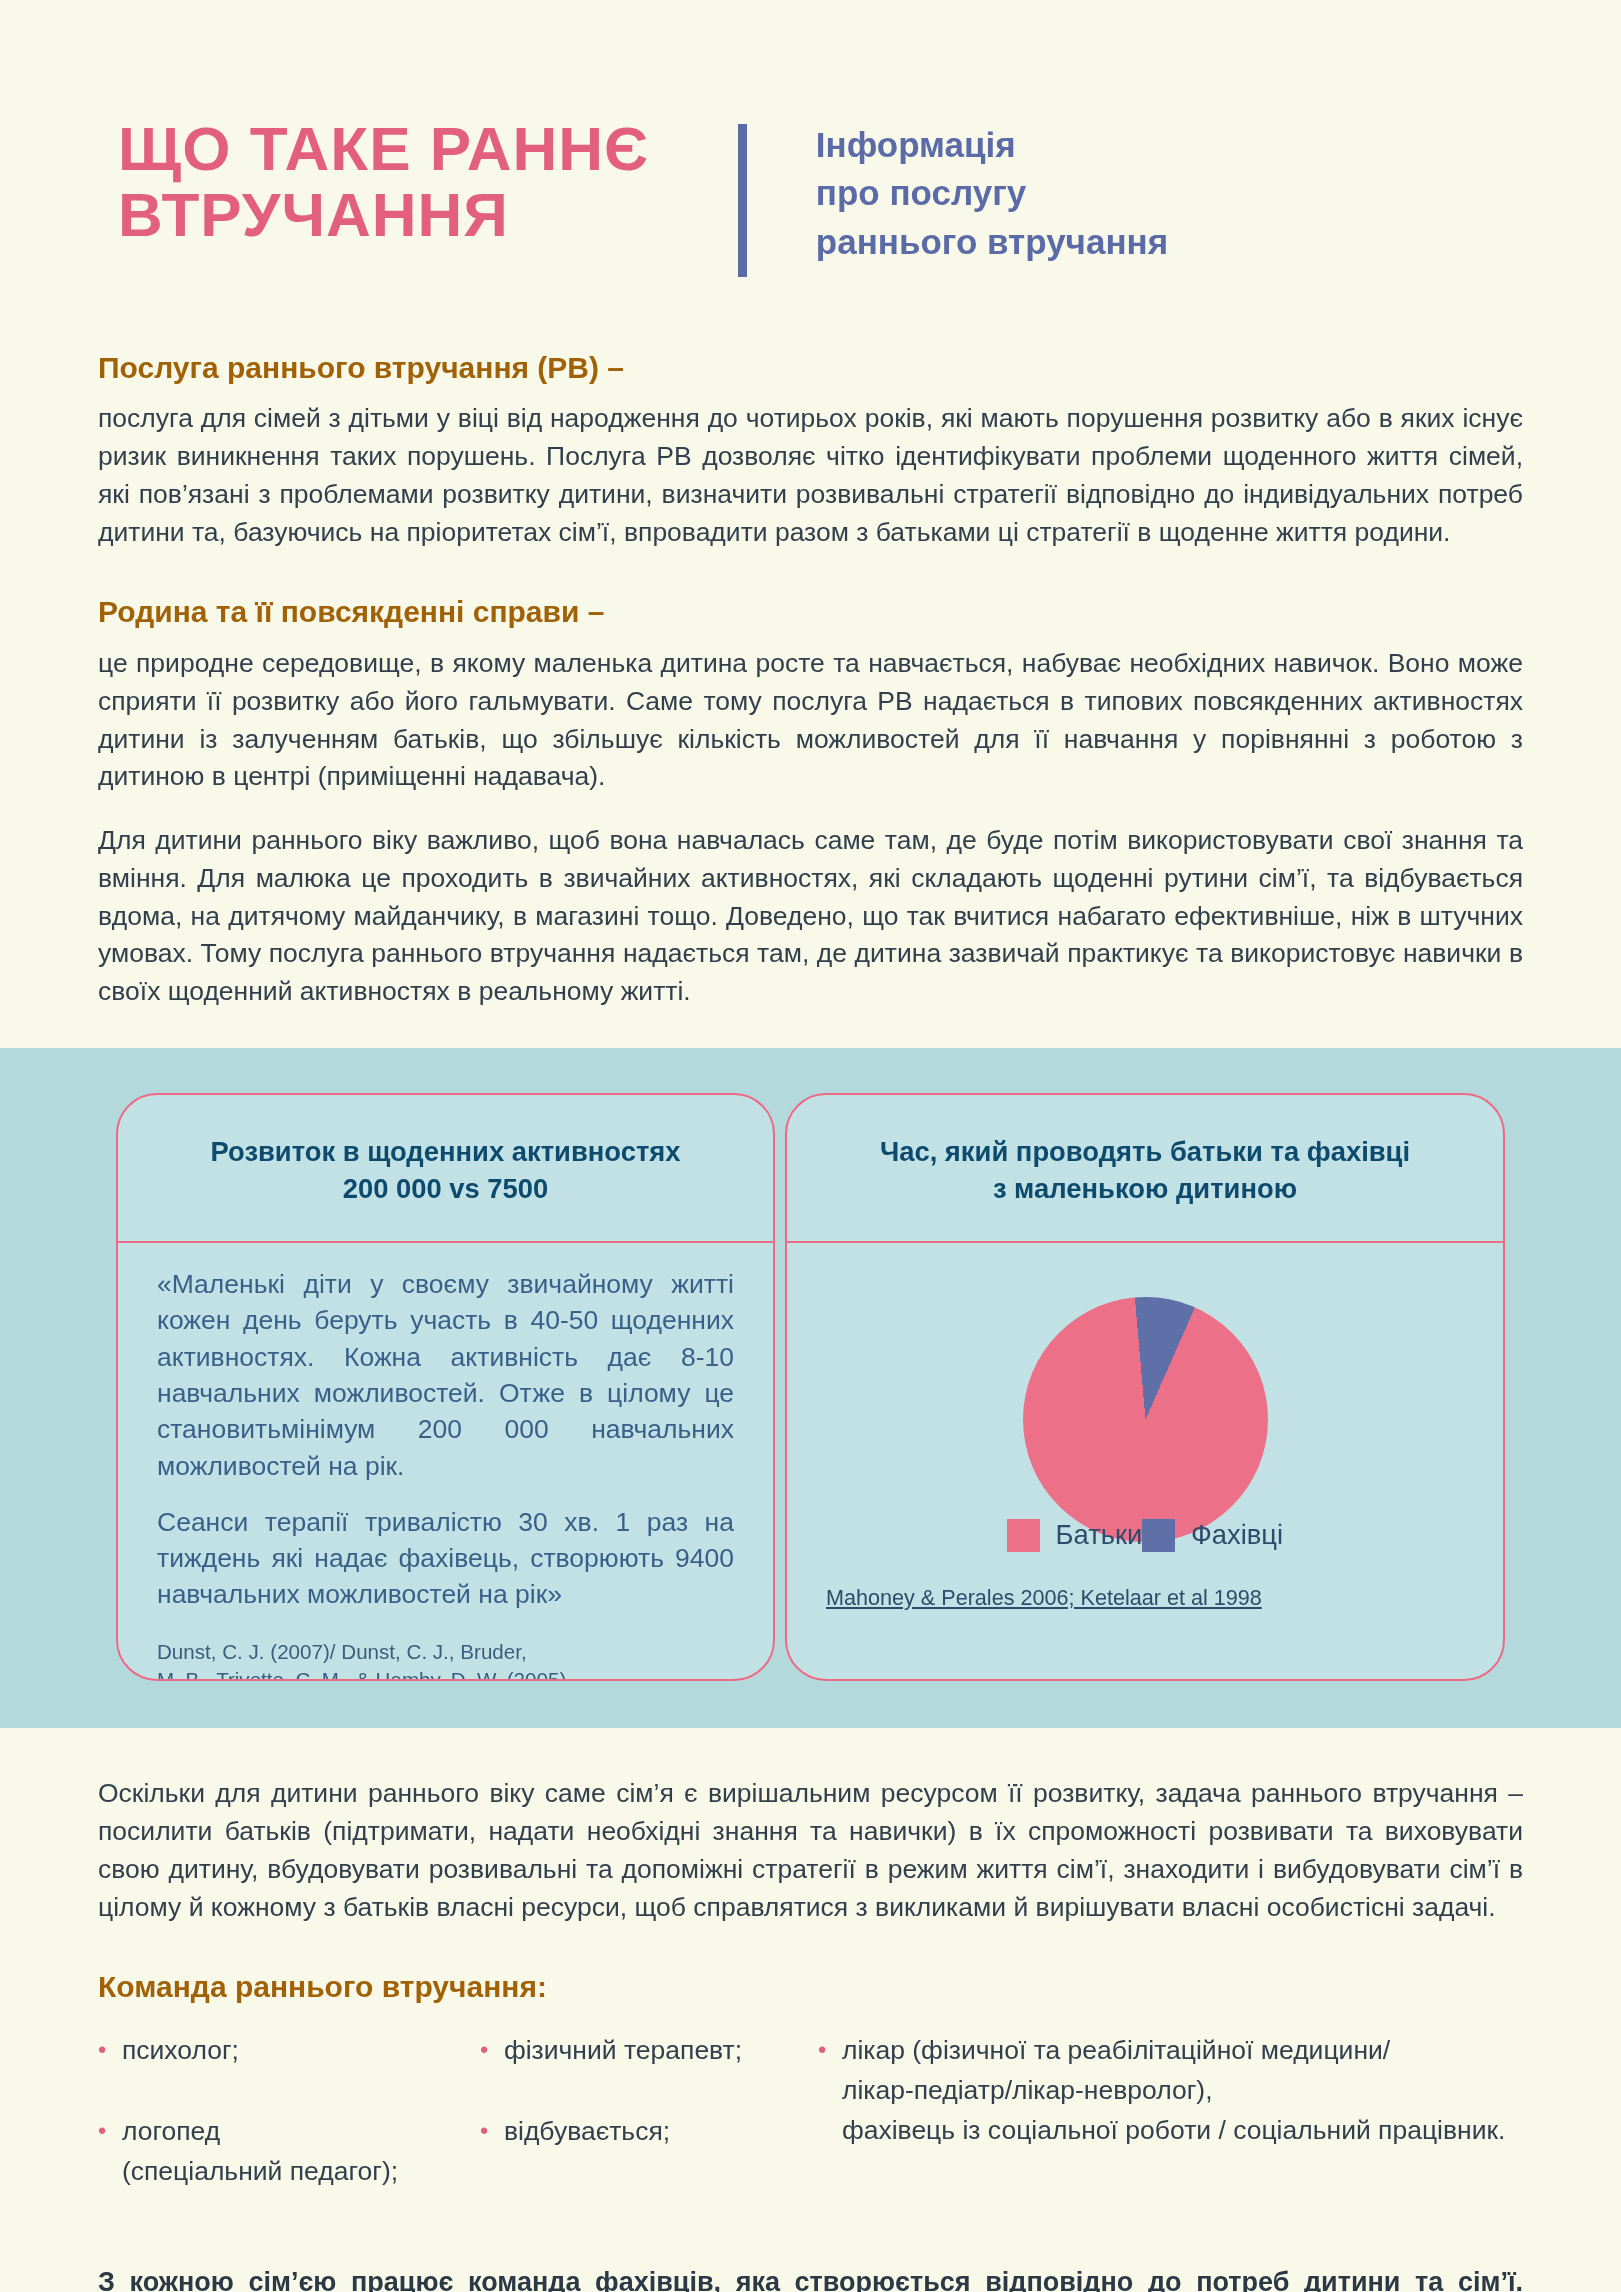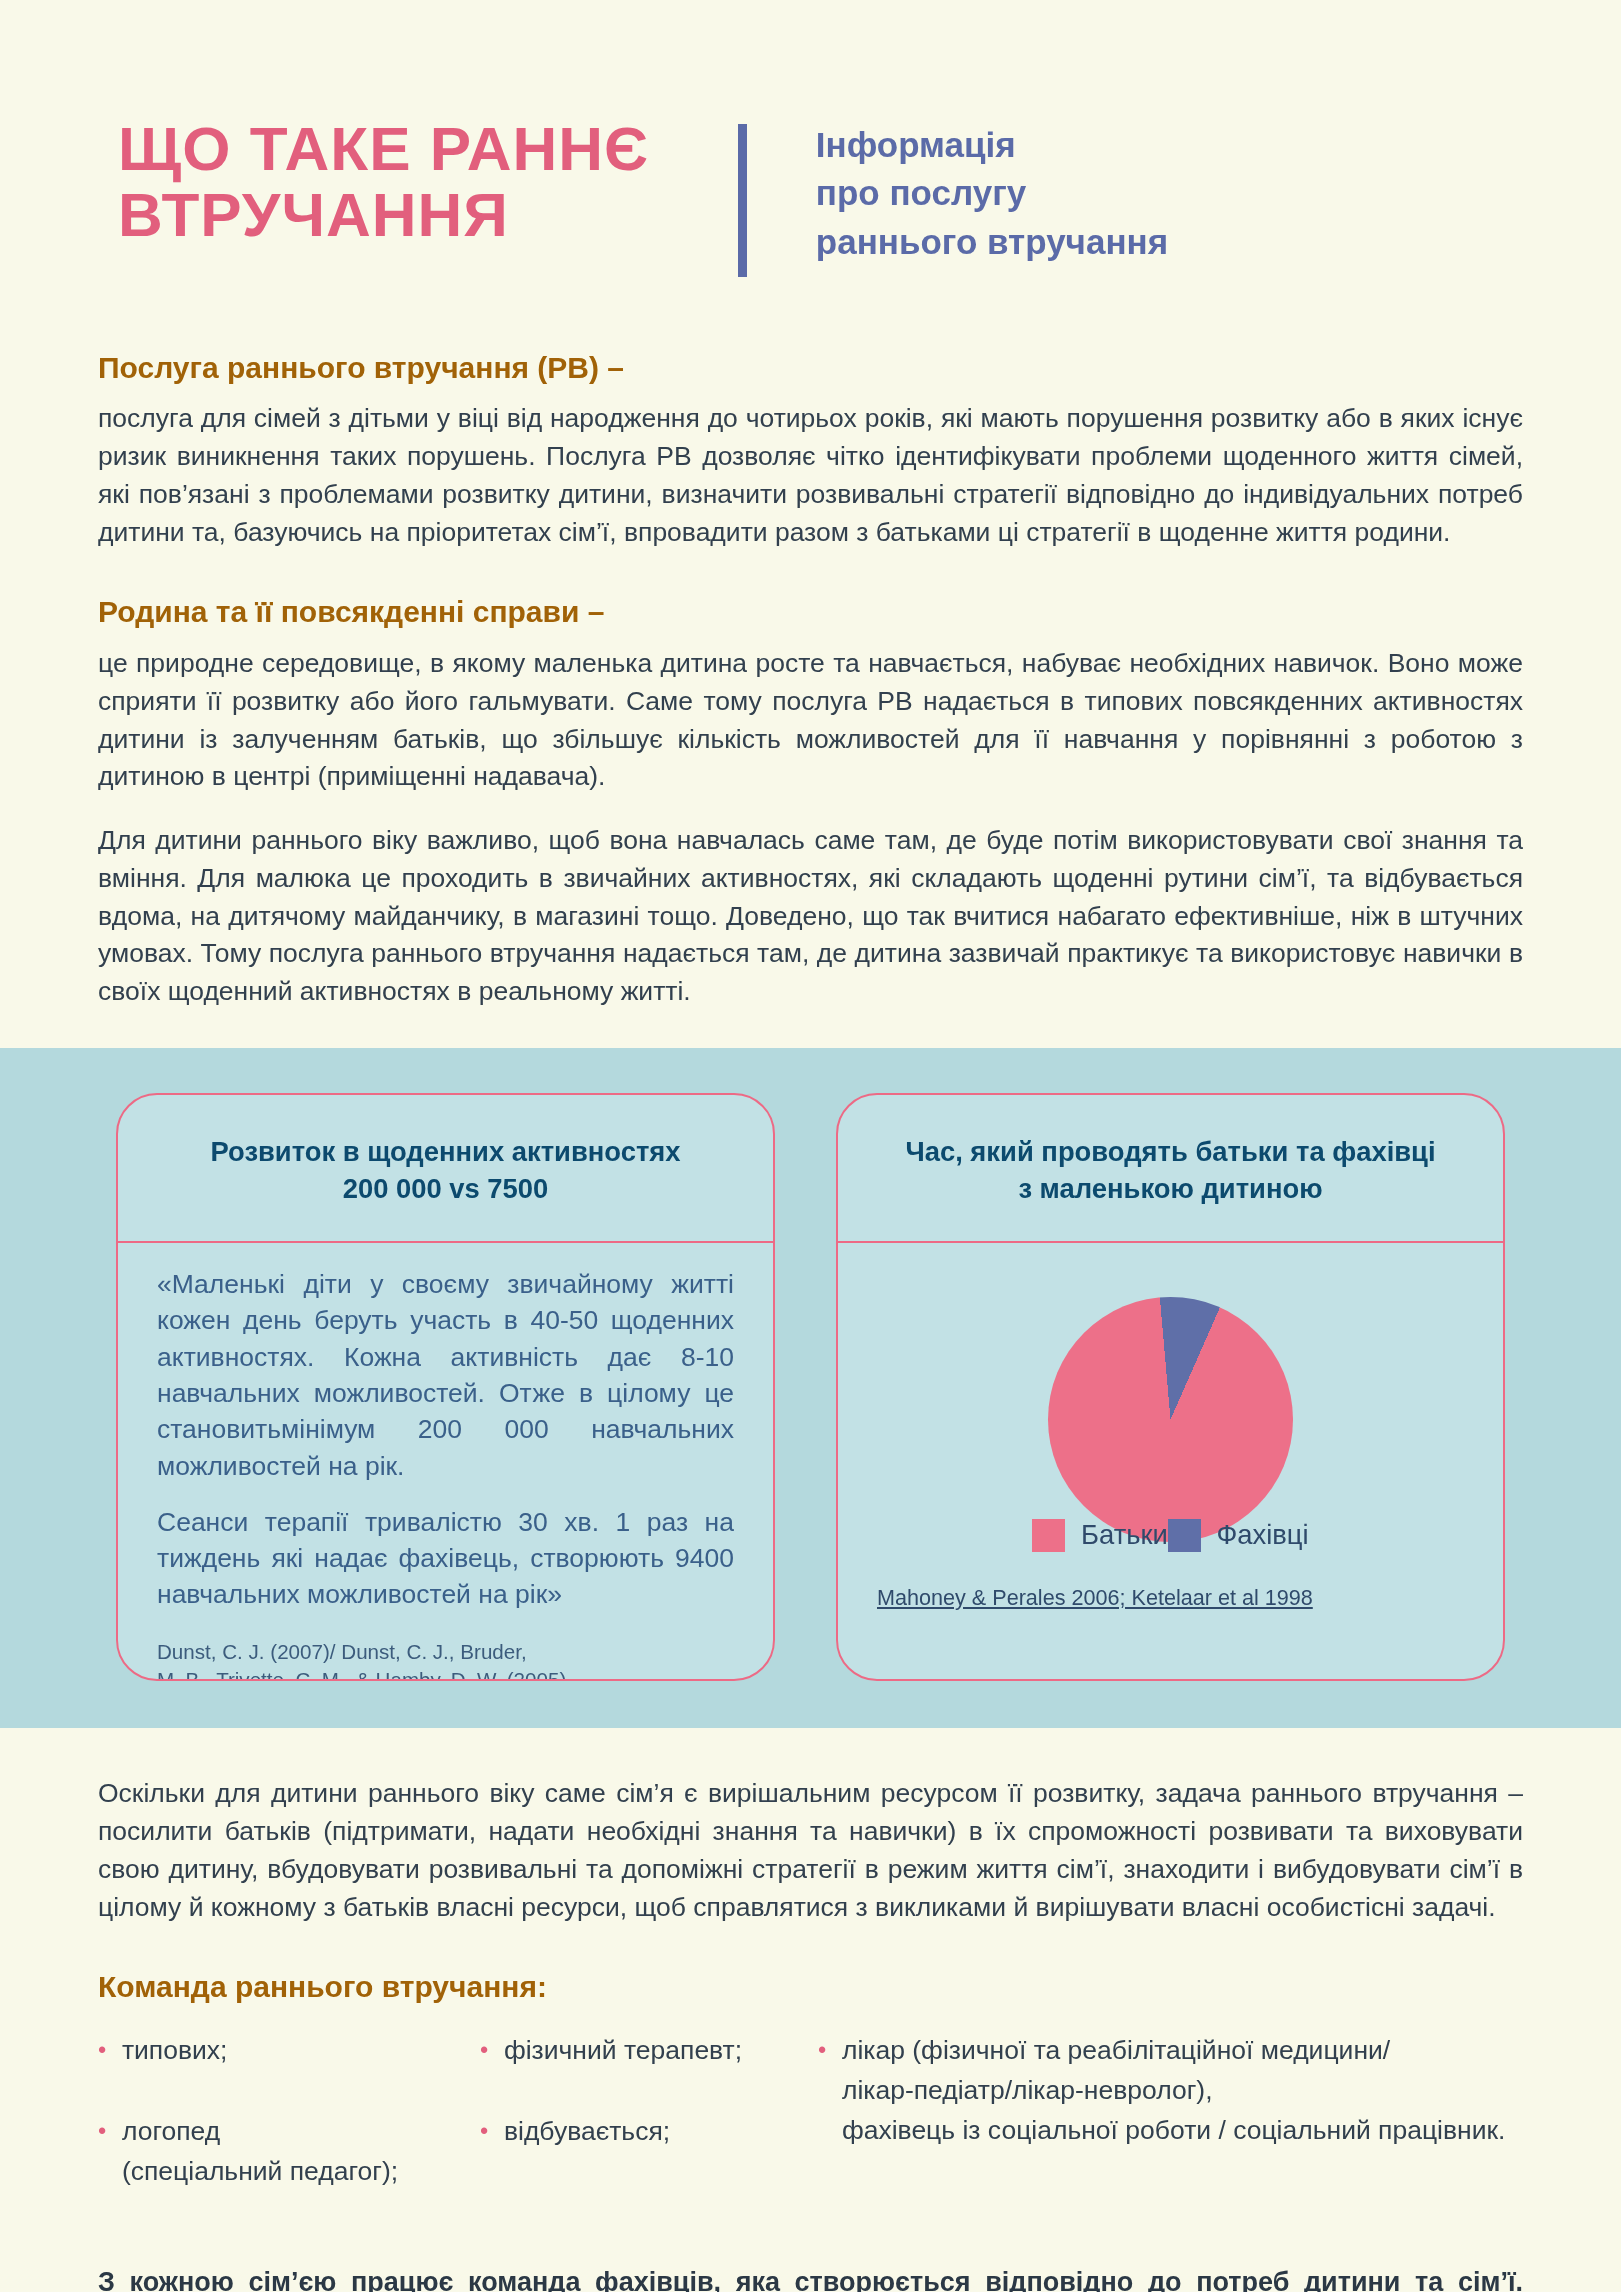--- a/index.html
+++ b/index.html
@@ -24,21 +24,21 @@
   .content{padding:0 98px;}
   h2.sec{font-size:30px; font-weight:700; color:#a16207; margin:43px 0 15.7px;}
   h2.sec.first{margin-top:74px;}
   .content p.body{font-size:26.5px; line-height:1.43; color:#32404e; text-align:justify; margin:0 0 25.5px;}
 
   
   .band{background:#b4d9dd; margin-top:37px; padding:45px 116px 47px; box-sizing:border-box;}
   .cards{display:flex; justify-content:space-between;}
   .card{box-sizing:border-box; height:588px; background:#c2e1e5;
     border:2.9px solid #ed6a85; border-radius:41px; overflow:hidden;}
-  .card.left{width:659px;} .card.right{width:669px;}
+  .card.left{width:659px;} .card.right{width:720px;}
   .card-title{padding:39px 29px 33px; text-align:center; font-size:27.4px; font-weight:700;
     color:#0c4a6e; line-height:1.34; border-bottom:2.9px solid #ed6a85;}
   .card-title span{display:block;}
   .card-body{padding:23.5px 39px 0;}
   .quote{font-size:26.5px; line-height:1.37; color:#3a608a; text-align:justify; margin:0 0 19.6px;}
   .cite{font-size:20.6px; line-height:1.38; color:#3c5c7d; white-space:pre-line; margin:25.5px 0 0;}
 
   
   .pie{width:245px; height:245px; border-radius:50%; margin:31px auto 0;}
   .legend{display:flex; justify-content:center; margin-top:-23.5px; padding:0 3.9px;}
@@ -127,21 +127,21 @@
 
   <section class="content">
     <p class="body" style="margin-top:47px;">Оскільки для дитини раннього віку саме сім’я є вирішальним ресурсом її розвитку, задача раннього втручання – посилити батьків (підтримати, надати необхідні знання та навички) в їх спроможності розвивати та виховувати свою дитину, вбудовувати розвивальні та допоміжні стратегії в режим життя сім’ї, знаходити і вибудовувати сім’ї в цілому й кожному з батьків власні ресурси, щоб справлятися з викликами й вирішувати власні особистісні задачі.</p>
 
     <h2 class="sec">Команда раннього втручання:</h2>
 
     <div class="team-grid">
       <div>
         <div class="bullet-item">
           <span class="dot">•</span>
-          <span class="bt">типових;</span>
+          <span class="bt">психолог;</span>
         </div>
         <div class="bullet-item">
           <span class="dot">•</span>
           <span class="bt">логопед
 (спеціальний педагог);</span>
         </div>
       </div>
       <div>
         <div class="bullet-item">
           <span class="dot">•</span>

